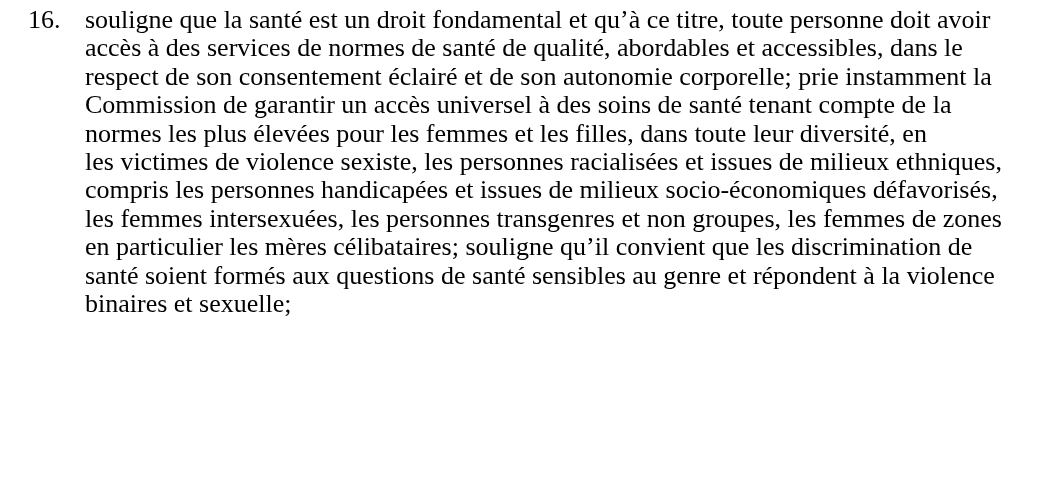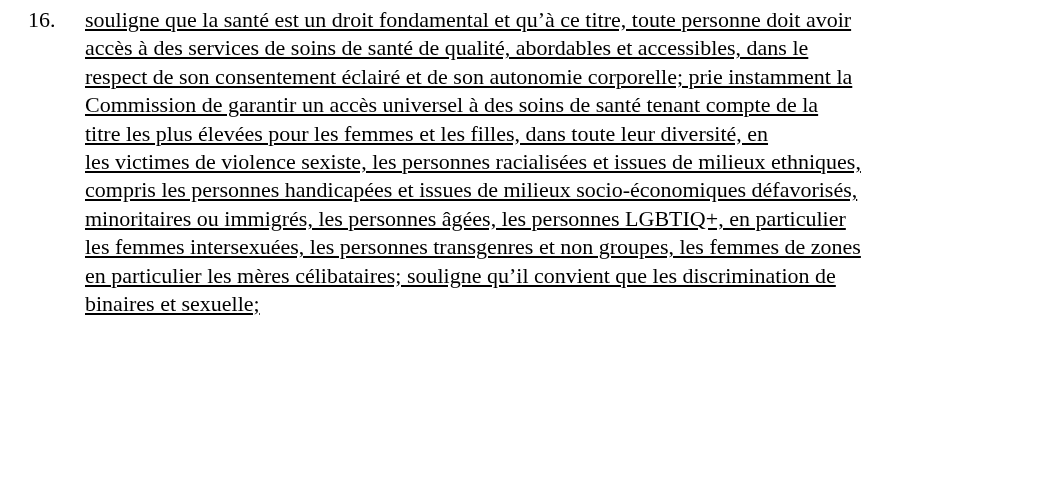--- a/index.html
+++ b/index.html
@@ -9,58 +9,57 @@
   }
   .page {
     position: relative;
     width: 1054px;
     height: 480px;
     background: #ffffff;
     box-sizing: border-box;
     padding-top: 6px;
     overflow: hidden;
     font-family: "Liberation Serif", "DejaVu Serif", serif;
-    font-size: 22px;
+    font-size: 26px;
     color: #000000;
     -webkit-font-smoothing: antialiased;
   }
   .paragraph {
     display: flex;
     align-items: flex-start;
   }
   .para-number {
     flex: none;
     margin-left: 28px;
     width: 57px;
     line-height: 28.4px;
     white-space: pre;
   }
   .para-text {
     flex: 1 1 auto;
     min-width: 0;
-    text-decoration: underline;
   }
   .para-text .line {
     line-height: 28.4px;
     white-space: pre;
   }
 </style>
 </head>
 <body>
 
 <div class="page">
   <div class="paragraph">
     <div class="para-number">16.</div>
     <div class="para-text">
         <div class="line">souligne que la santé est un droit fondamental et qu’à ce titre, toute personne doit avoir</div>
-        <div class="line">accès à des services de soins de santé de qualité, abordables et accessibles, dans le</div>
+        <div class="line">accès à des services de normes de santé de qualité, abordables et accessibles, dans le</div>
         <div class="line">respect de son consentement éclairé et de son autonomie corporelle; prie instamment la</div>
         <div class="line">Commission de garantir un accès universel à des soins de santé tenant compte de la</div>
-        <div class="line">titre les plus élevées pour les femmes et les filles, dans toute leur diversité, en</div>
+        <div class="line">normes les plus élevées pour les femmes et les filles, dans toute leur diversité, en</div>
         <div class="line">les victimes de violence sexiste, les personnes racialisées et issues de milieux ethniques,</div>
         <div class="line">compris les personnes handicapées et issues de milieux socio-économiques défavorisés,</div>
-        <div class="line">minoritaires ou immigrés, les personnes âgées, les personnes LGBTIQ+, en particulier</div>
         <div class="line">les femmes intersexuées, les personnes transgenres et non groupes, les femmes de zones</div>
         <div class="line">en particulier les mères célibataires; souligne qu’il convient que les discrimination de</div>
+        <div class="line">santé soient formés aux questions de santé sensibles au genre et répondent à la violence</div>
         <div class="line">binaires et sexuelle;</div>
       </div>
   </div>
 </div>
 
 </body></html>

